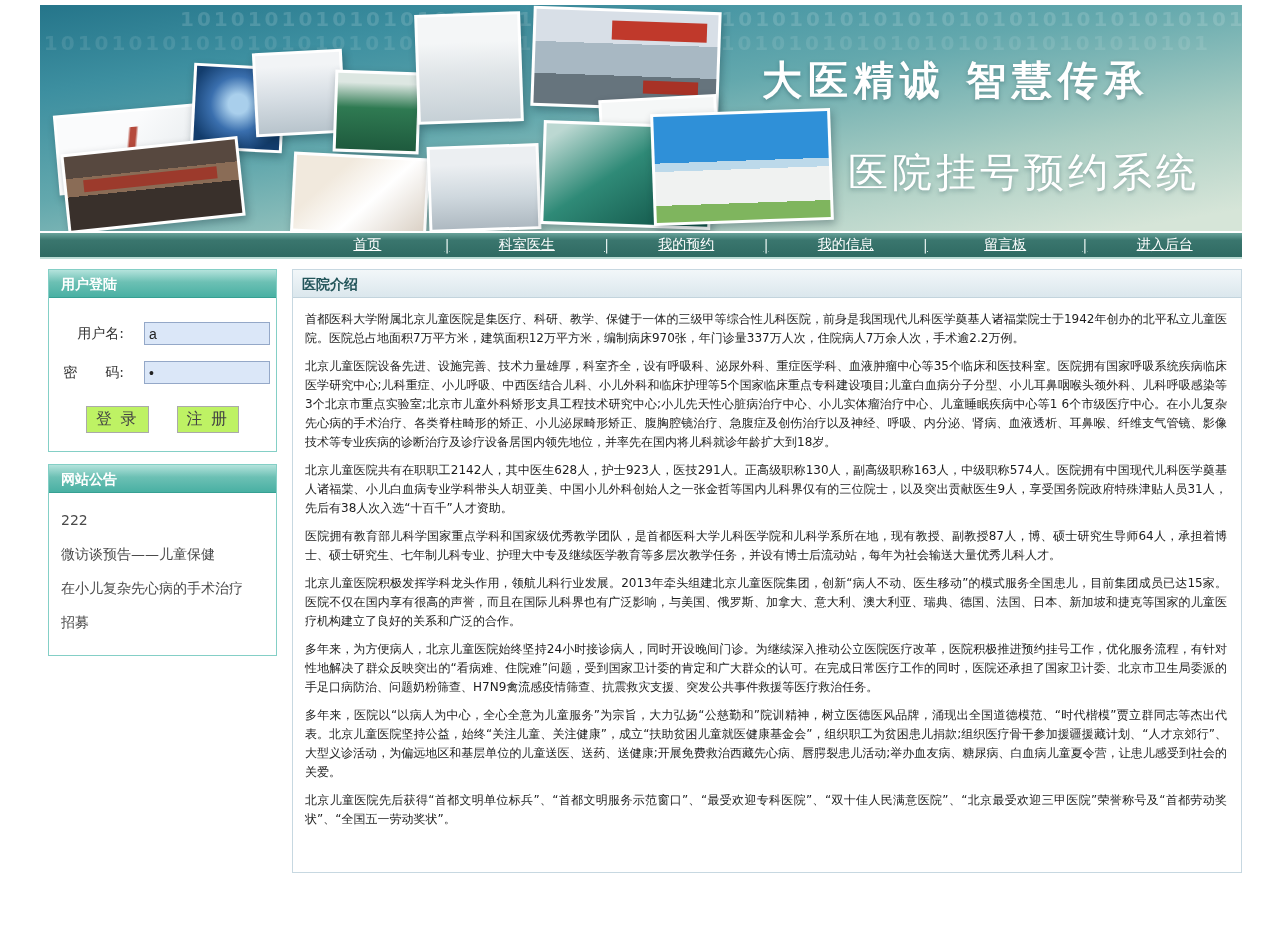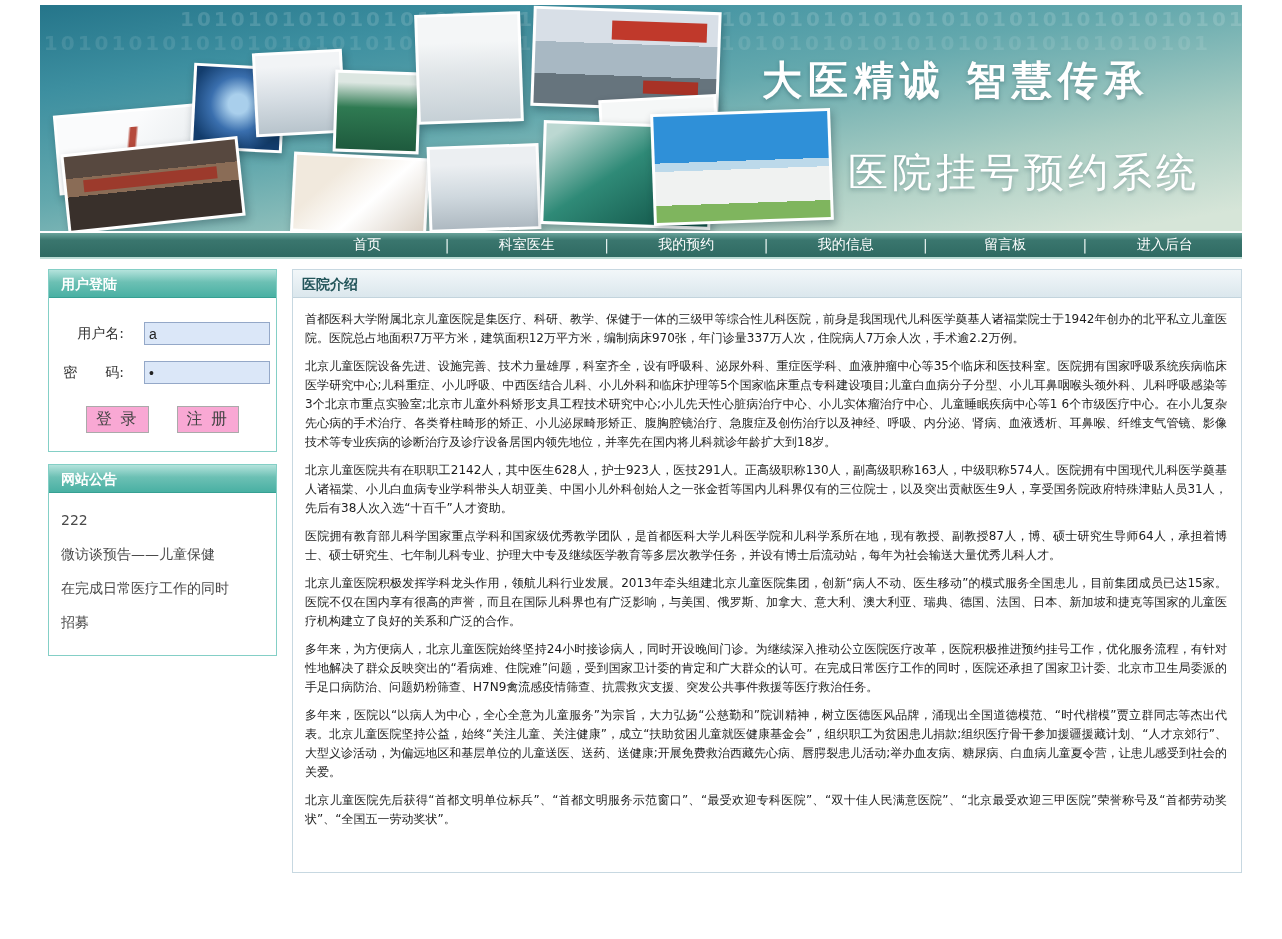--- a/index.html
+++ b/index.html
@@ -48,40 +48,40 @@
   .p10 { left:388px; top:140px; width:112px; height:86px;  transform:rotate(-2deg); }
   .p10 .im { background:linear-gradient(180deg,#eceff2 20%,#cfd8de 60%,#aeb9c1); }
   .p11 { left:502px; top:118px; width:170px; height:104px; transform:rotate(2deg); }
   .p11 .im { background:linear-gradient(145deg,#bcd8d2 8%,#2f8a77 45%,#14584b 88%); }
   .p12 { left:612px; top:106px; width:180px; height:112px; transform:rotate(-2deg); }
   .p12 .im { background:linear-gradient(180deg,#2f90d8 0 44%,#bcd9ea 44% 52%,#f0f2f1 52% 84%,#7fb55e 84%); }
 
   
   .nav { display:flex; align-items:center; height:26px; margin-top:2px;
     background:linear-gradient(180deg,#6aa39b 0%,#3a766e 30%,#2f6a62 100%);
-    border-bottom:2px solid #bcdcd5; color:#fff; font-size:14px; }
+    border-bottom:2px solid #bcdcd5; color:#fff; font-size:14px;text-decoration:underline; }
   .nav .spacer { width:250px; flex:none; }
   .nav .item { flex:1; text-align:center; cursor:pointer; color:#ffffff; }
   .nav .sep { flex:none; color:#e7f3f0; }
 
   
   .content { display:flex; gap:15px; margin-top:10px; align-items:flex-start; }
   .sidebar { width:237px; flex:none; padding-left:8px; }
   .panel { border:1px solid #84cfc6; background:#fff; }
   .panel-head { height:28px; line-height:28px; padding-left:12px; color:#fff; font-size:14px; font-weight:bold;
     background:linear-gradient(180deg,#b4e3dc 0%,#6cc0b4 45%,#49b0a3 100%);
     border-bottom:1px solid #36a093; }
   .login-body { padding:24px 6px 18px 6px; min-height:128px; }
   .frow { display:flex; align-items:center; margin-bottom:16px; }
   .frow label { width:98px; text-align:right; font-size:14px; color:#333; padding-right:20px;
     white-space:pre; }
   .frow input { width:126px; height:23px; background:#dbe7f8; border:1px solid #94a8c8;
     font-size:14px; padding:1px 4px; color:#222; }
   .btnrow { display:flex; justify-content:center; gap:28px; margin-top:22px; }
-  .btnrow .btn { font-size:16px; color:#444; background:#f9a8d4; border:1px solid #aaaaaa;
+  .btnrow .btn { font-size:16px; color:#444; background:#bef264; border:1px solid #aaaaaa;
     padding:2px 9px; cursor:pointer; letter-spacing:2px; }
   .announce { margin-top:12px; }
   .announce-body { padding:10px 12px 16px 12px; min-height:110px; }
   .announce-body .aitem { font-size:14px; color:#4a4a4a; line-height:34px; cursor:pointer; }
 
   .main-panel { flex:1; border:1px solid #c7d8e1; background:#fff; min-height:588px; }
   .main-head { height:28px; line-height:28px; padding-left:9px; font-size:14px; font-weight:bold;
     color:#23555a; background:linear-gradient(180deg,#f2f7f9 0%,#dbe7ed 100%);
     border-bottom:1px solid #c3d4dd; }
   .main-body { padding:12px 14px 34px 12px; }
@@ -172,21 +172,21 @@
             <button class="btn">注 册</button>
           </div>
         </div>
       </div>
 
       <div class="panel announce">
         <div class="panel-head">网站公告</div>
         <div class="announce-body">
           <div class="aitem">222</div>
           <div class="aitem">微访谈预告——儿童保健</div>
-          <div class="aitem">在完成日常医疗工作的同时</div>
+          <div class="aitem">在小儿复杂先心病的手术治疗</div>
           <div class="aitem">招募</div>
         </div>
       </div>
     </div>
 
     <div class="main-panel">
       <div class="main-head">医院介绍</div>
       <div class="main-body">
         <p>首都医科大学附属北京儿童医院是集医疗、科研、教学、保健于一体的三级甲等综合性儿科医院，前身是我国现代儿科医学奠基人诸福棠院士于1942年创办的北平私立儿童医院。医院总占地面积7万平方米，建筑面积12万平方米，编制病床970张，年门诊量337万人次，住院病人7万余人次，手术逾2.2万例。</p>
         <p>北京儿童医院设备先进、设施完善、技术力量雄厚，科室齐全，设有呼吸科、泌尿外科、重症医学科、血液肿瘤中心等35个临床和医技科室。医院拥有国家呼吸系统疾病临床医学研究中心;儿科重症、小儿呼吸、中西医结合儿科、小儿外科和临床护理等5个国家临床重点专科建设项目;儿童白血病分子分型、小儿耳鼻咽喉头颈外科、儿科呼吸感染等3个北京市重点实验室;北京市儿童外科矫形支具工程技术研究中心;小儿先天性心脏病治疗中心、小儿实体瘤治疗中心、儿童睡眠疾病中心等1 6个市级医疗中心。在小儿复杂先心病的手术治疗、各类脊柱畸形的矫正、小儿泌尿畸形矫正、腹胸腔镜治疗、急腹症及创伤治疗以及神经、呼吸、内分泌、肾病、血液透析、耳鼻喉、纤维支气管镜、影像技术等专业疾病的诊断治疗及诊疗设备居国内领先地位，并率先在国内将儿科就诊年龄扩大到18岁。</p>

